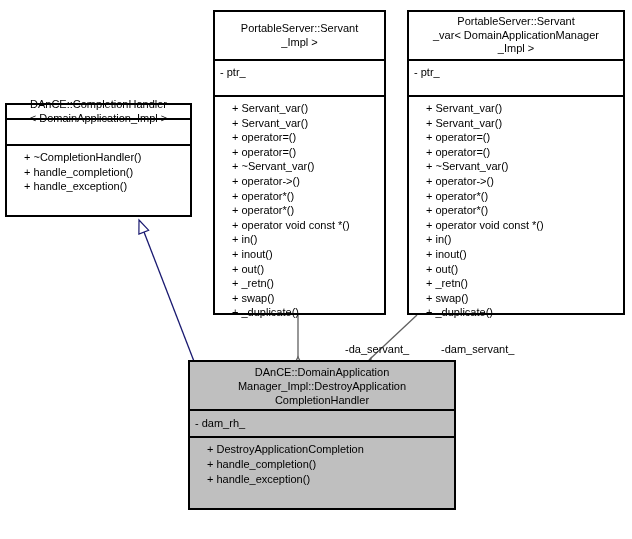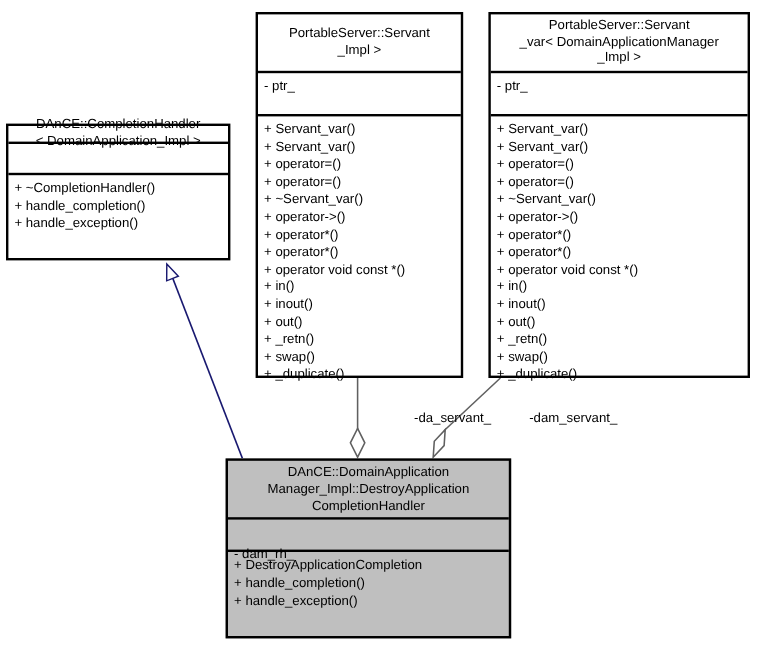--- a/index.html
+++ b/index.html
@@ -16,34 +16,34 @@
   .uml-box.highlight { background:#bfbfbf; }
   .sec-title {
     box-sizing:border-box; border-bottom:2px solid #000000;
     display:flex; flex-direction:column; justify-content:center;
     text-align:center; line-height:13.5px; padding:2px 2px;
   }
   .sec-attrs {
     box-sizing:border-box; border-bottom:2px solid #000000;
     padding:4px 5px 0 5px; line-height:14px;
   }
-  .sec-methods { box-sizing:border-box; padding:4px 5px 0 5px; line-height:14.6px; }
+  .sec-methods { box-sizing:border-box; padding:4px 5px 0 17px; line-height:14.6px; }
   .edge-label { position:absolute; white-space:nowrap;margin-left:42px; }
 
   
   #box-ch   { left:5px;   top:103px; width:187px; height:114px; }
   #box-ch   .sec-title   { height:15px; }
   #box-ch   .sec-attrs   { height:26px; }
   #box-da   { left:213px; top:10px;  width:173px; height:305px; }
   #box-dam  { left:407px; top:10px;  width:218px; height:305px; }
   #box-da .sec-title, #box-dam .sec-title { height:49px; }
   #box-da .sec-attrs, #box-dam .sec-attrs { height:36px; }
-  #box-main { left:188px; top:382px; width:238px; height:150px; }
+  #box-main { left:188px; top:360px; width:268px; height:150px; }
   #box-main .sec-title  { height:49px; line-height:14px; }
-  #box-main .sec-attrs  { height:27px; padding-top:22px; }
+  #box-main .sec-attrs  { height:27px; padding-top:5px; }
   #box-main .sec-methods{ line-height:15.2px; }
   #lbl-da  { left:303px; top:343px; }
   #lbl-dam { left:399px; top:343px; }
 </style>
 </head>
 <body>
 
 <div class="canvas">
 
   <svg class="edges" viewBox="0 0 632 539" xmlns="http://www.w3.org/2000/svg">

